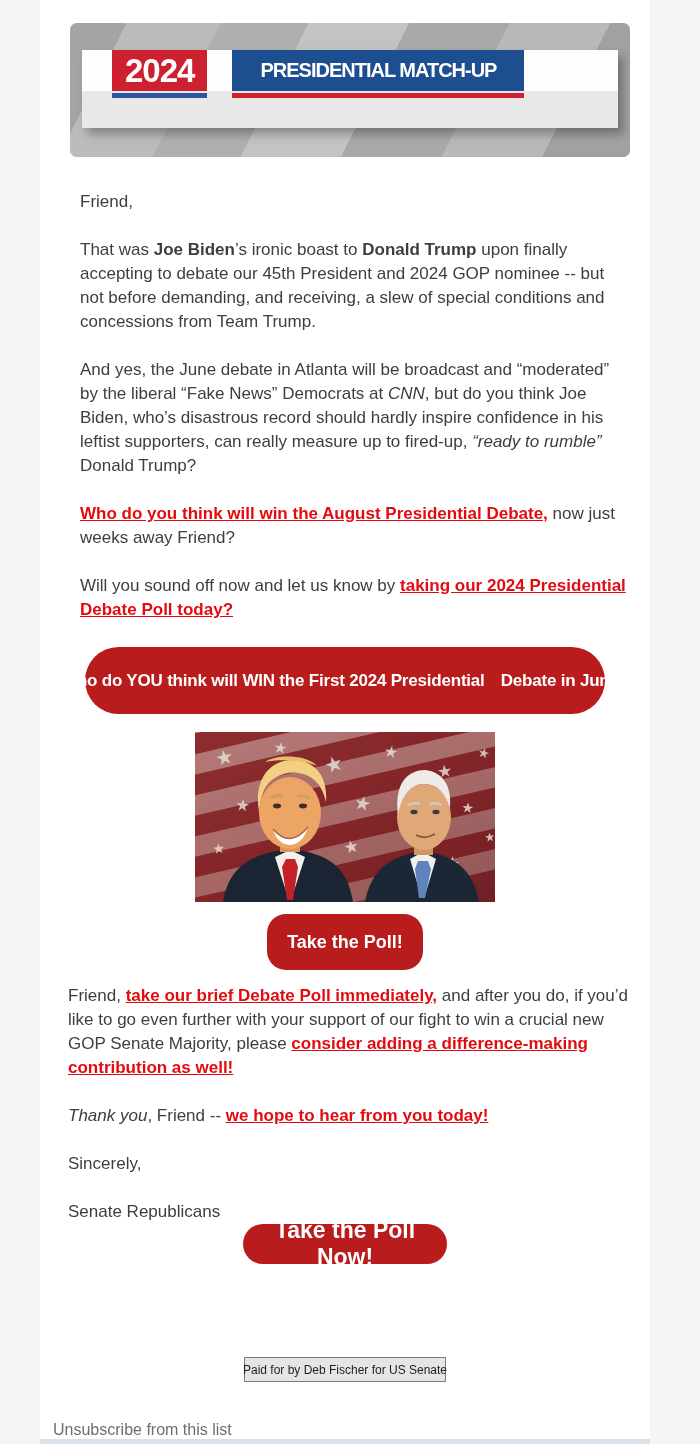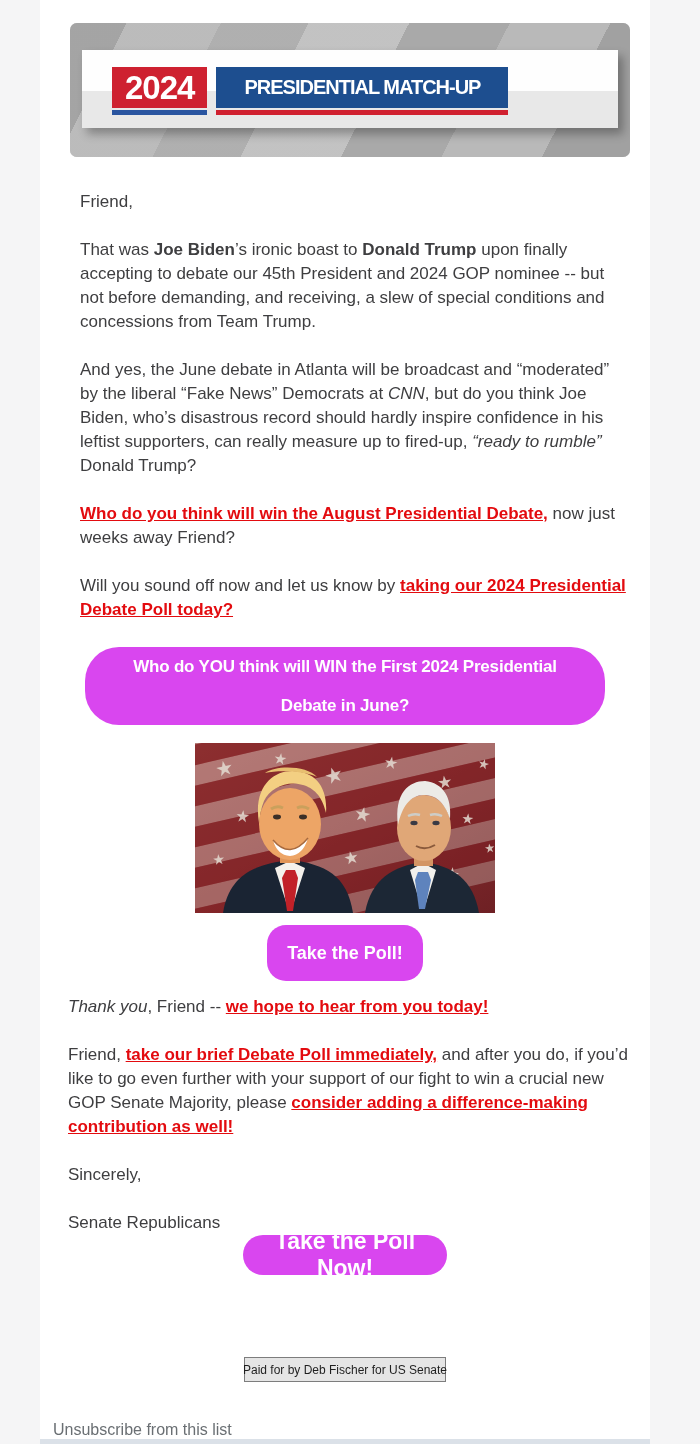--- a/index.html
+++ b/index.html
@@ -21,21 +21,21 @@
     background:linear-gradient(117deg,
       #a0a0a0 0 9%, #bdbdbd 9% 24%, #aeaeae 24% 38%,
       #c6c6c6 38% 54%, #a6a6a6 54% 70%, #bababa 70% 86%, #9c9c9c 86% 100%);
     opacity:.8;
   }
   .banner-card{
     position:absolute;left:12px;top:27px;width:536px;height:78px;
     background:linear-gradient(to bottom,#fefefe 0 53%,#e8e8e8 53% 100%);
     box-shadow:5px 6px 9px rgba(0,0,0,.30);
   }
-  .logo-row{display:flex;gap:9px;align-items:flex-start;margin:17px 0 0 30px;text-decoration:underline;}
+  .logo-row{display:flex;gap:25px;align-items:flex-start;margin:0 0 0 30px;text-decoration:underline;}
   .logo-box{
     color:#fff;font-weight:bold;height:41px;display:inline-flex;
     align-items:center;justify-content:center;letter-spacing:-1px;
   }
   .logo-year{background:#ce2130;font-size:33px;padding:0 13px;}
   .logo-title{background:#1d4e8f;font-size:20px;padding:0 28px;white-space:nowrap;}
   .bar{height:5px;margin-top:2px;}
   .bar-blue{background:#2a55a0;}
   .bar-red{background:#d0202f;}
   
@@ -43,22 +43,22 @@
   .lower{margin:14px 12px 0 28px;font-size:17px;line-height:24px;color:#3e3e40;}
   p{margin:24px 0 0;}
   p:first-child{margin-top:0;}
   .quote{font-style:italic;}
   .seg-n{font-style:normal;}
   .seg-b{font-weight:bold;}
   .seg-i{font-style:italic;}
   .seg-link{color:#e30b0f;font-weight:bold;text-decoration:underline;cursor:pointer;}
   
   .btn{
-    display:flex;flex-direction:column;align-items:center;justify-content:center;
-    background:#d946ef;color:#fff;font-weight:bold;border:none;cursor:pointer;
+    display:flex;align-items:center;justify-content:center;
+    background:#b91c1c;color:#fff;font-weight:bold;border:none;cursor:pointer;
     font-family:"Liberation Sans",sans-serif;margin-left:auto;margin-right:auto;
     text-align:center;box-sizing:border-box;gap:16px;
   }
   .btn-question{margin-top:25px;width:520px;min-height:67px;border-radius:34px;
     font-size:17px;line-height:23px;padding:8px 10px;letter-spacing:-.2px;}
   .btn-question span{white-space:nowrap;}
   .btn-mid{margin-top:12px;width:156px;height:56px;border-radius:19px;font-size:18px;}
   .btn-bottom{margin-top:0;width:204px;height:40px;border-radius:20px;font-size:23px;}
   
   .photo{display:block;margin:18px auto 0;width:300px;height:170px;}
@@ -182,22 +182,22 @@
           <path d="M213,73 Q219,70 225,72" stroke="#cdcdc8" stroke-width="2.5" fill="none"></path>
           <path d="M235,72 Q241,70 247,73" stroke="#cdcdc8" stroke-width="2.5" fill="none"></path>
           <path d="M221,103 Q230,108 240,102" stroke="#8a5a3c" stroke-width="2" fill="none"></path>
         </g>
       </svg>
     </figure>
 
     <button class="btn btn-mid">Take the Poll!</button>
 
     <div class="lower">
+      <p><span class="seg-n">Friend, </span><span class="seg-link">take our brief Debate Poll immediately,</span><span class="seg-n"> and after you do, if you’d like to go even further with your support of our fight to win a crucial new GOP Senate Majority, please </span><span class="seg-link">consider adding a difference-making contribution as well!</span></p>
       <p><span class="seg-i">Thank you</span><span class="seg-n">, Friend -- </span><span class="seg-link">we hope to hear from you today!</span></p>
-      <p><span class="seg-n">Friend, </span><span class="seg-link">take our brief Debate Poll immediately,</span><span class="seg-n"> and after you do, if you’d like to go even further with your support of our fight to win a crucial new GOP Senate Majority, please </span><span class="seg-link">consider adding a difference-making contribution as well!</span></p>
       <p>Sincerely,</p>
       <p>Senate Republicans</p>
     </div>
 
     <button class="btn btn-bottom">Take the Poll Now!</button>
 
     <div class="paid">Paid for by Deb Fischer for US Senate</div>
     <a class="unsubscribe">Unsubscribe from this list</a>
     <div class="bottom-strip"></div>
 

